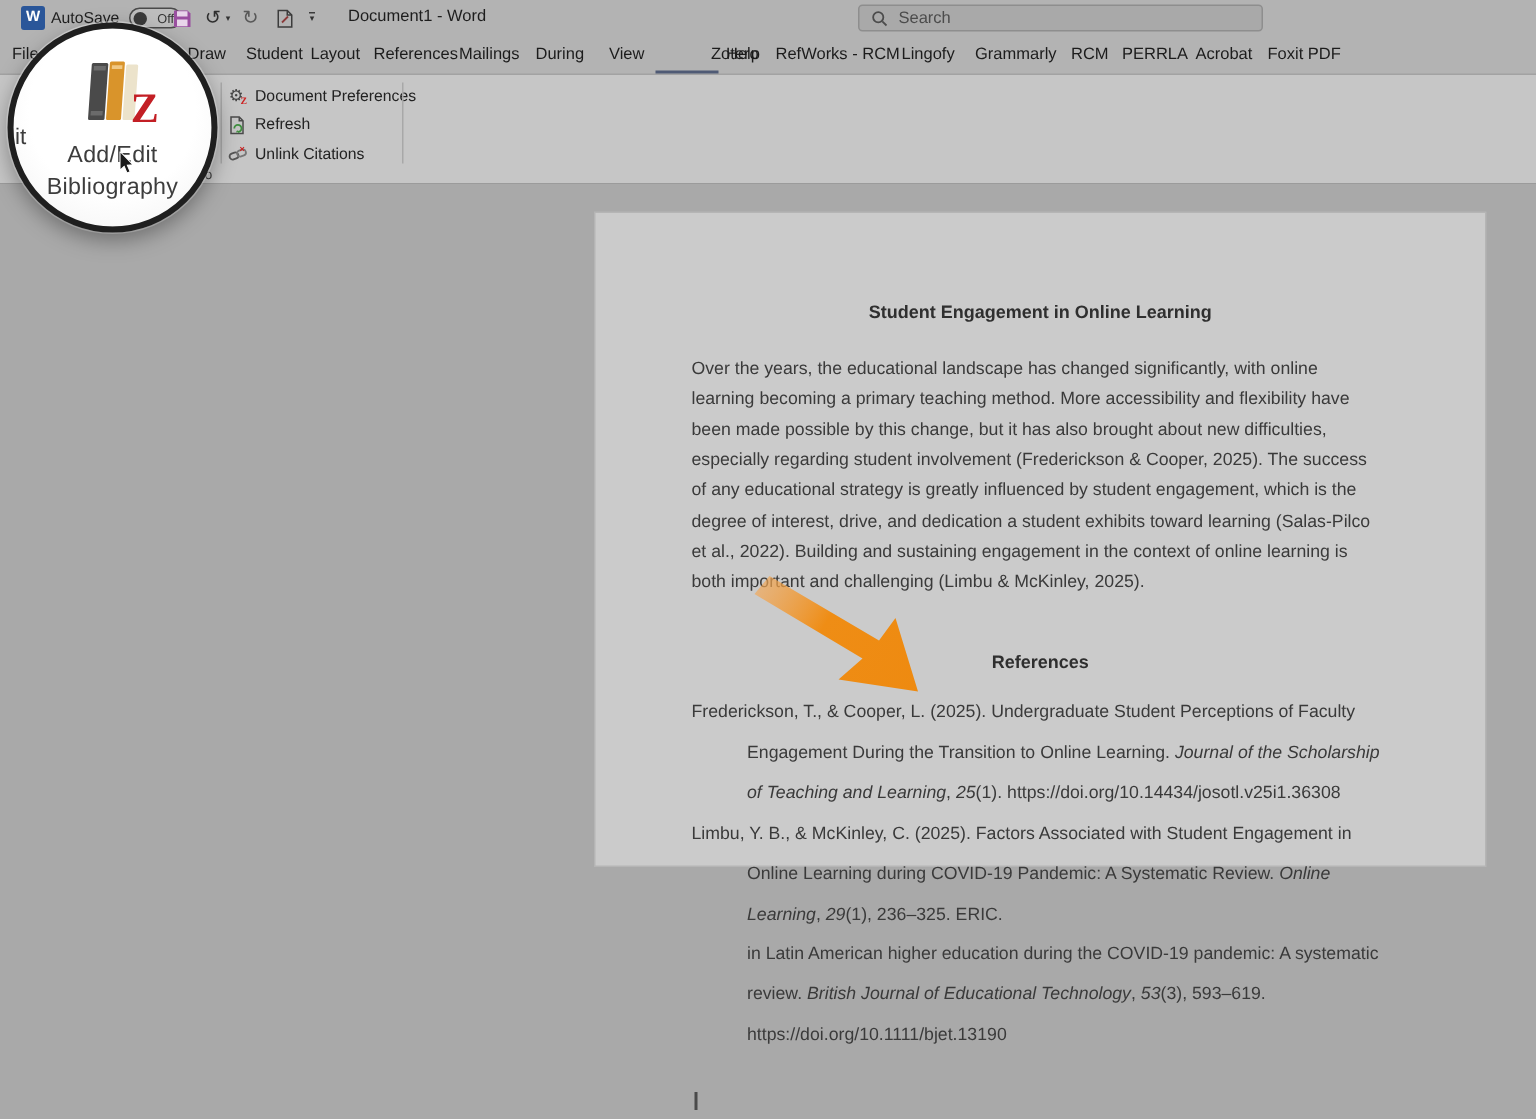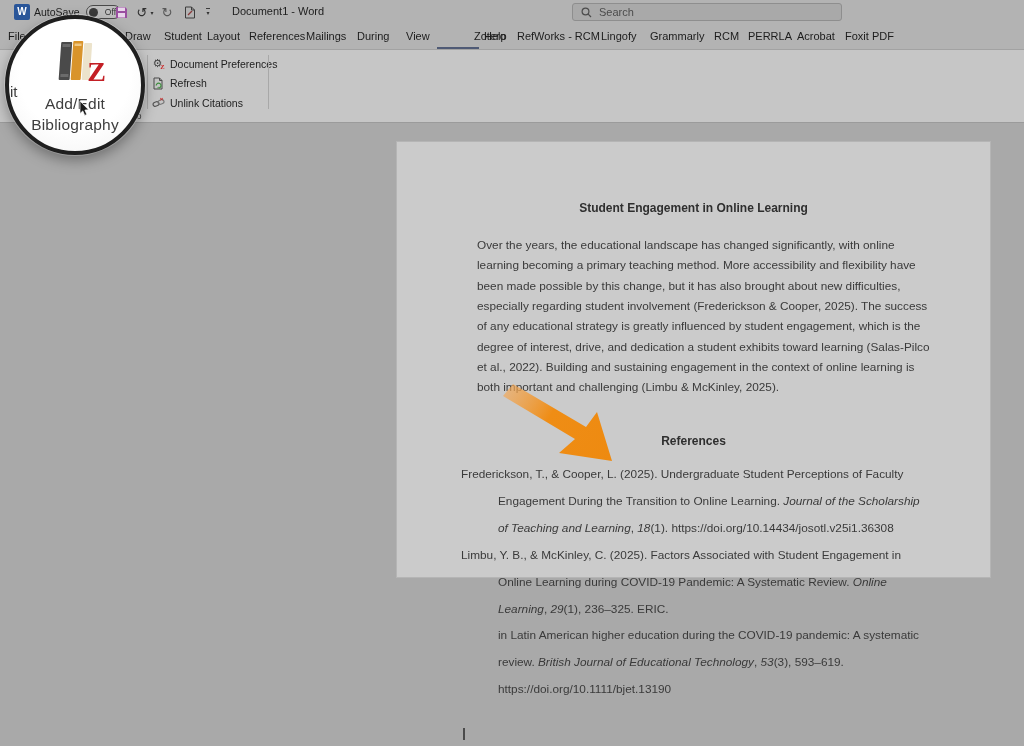--- a/index.html
+++ b/index.html
@@ -41,21 +41,21 @@
   .vsep { position:absolute; top:5px; width:1px; height:54px; background:#a8a8a8; }
   .zgroup { position:absolute; left:152px; top:4px; }
   .ribbon-btn { display:flex; align-items:center; gap:5px; height:19.5px; font-size:10.5px; color:#222; white-space:nowrap; }
   .group-frag { position:absolute; left:126px; top:61px; font-size:9px; color:#3e3e3e; }
   
   .page { position:absolute; left:397px; top:142px; width:593px; height:435px; background:#cbcbcb;
     box-shadow:0 0 0 1px #b5b5b5; }
   .doc-heading { position:absolute; left:0; width:100%; text-align:center; font-size:12px; font-weight:bold; color:#2f2f2f; }
   .doc-title-line { top:59px; }
   .refs-heading-line { top:292px; }
-  .body-block { position:absolute; left:80px; top:93px; width:480px; }
+  .body-block { position:absolute; left:64px; top:93px; width:480px; }
   .body-line { font-size:11.8px; line-height:20.35px; color:#3a3a3a; white-space:nowrap; }
   .refs-block { position:absolute; left:64px; top:319px; width:500px; }
   .ref-line { font-size:11.8px; line-height:26.9px; color:#3a3a3a; white-space:nowrap; }
   .ref-line.indent { padding-left:37px; }
   .ref-line i { font-style:italic; }
   .caret { position:absolute; left:66px; top:586px; width:1.5px; height:12px; background:#4a4a4a; }
   
   .arrow-svg { position:absolute; left:470px; top:372px; width:170px; height:100px; z-index:5; pointer-events:none; }
   .spotlight { position:absolute; left:5px; top:15px; width:140px; height:140px; border-radius:50%;
     background:radial-gradient(circle at 50% 42%, #ffffff 55%, #f1f1f1 100%);
@@ -191,21 +191,21 @@
         <div class="body-line">of any educational strategy is greatly influenced by student engagement, which is the</div>
         <div class="body-line">degree of interest, drive, and dedication a student exhibits toward learning (Salas-Pilco</div>
         <div class="body-line">et al., 2022). Building and sustaining engagement in the context of online learning is</div>
         <div class="body-line">both important and challenging (Limbu &amp; McKinley, 2025).</div>
       </div>
     <div class="doc-heading refs-heading-line">References</div>
     <div class="refs-block">
         <div>
           <div class="ref-line"><span>Frederickson, T., &amp; Cooper, L. (2025). Undergraduate Student Perceptions of Faculty</span></div>
           <div class="ref-line indent"><span>Engagement During the Transition to Online Learning. </span><i>Journal of the Scholarship</i></div>
-          <div class="ref-line indent"><i>of Teaching and Learning</i><span>, </span><i>18</i><span>(1). https://doi.org/10.14434/josotl.v25i1.36308</span></div>
+          <div class="ref-line indent"><i>of Teaching and Learning</i><span>, </span><i>25</i><span>(1). https://doi.org/10.14434/josotl.v25i1.36308</span></div>
         </div>
         <div>
           <div class="ref-line"><span>Limbu, Y. B., &amp; McKinley, C. (2025). Factors Associated with Student Engagement in</span></div>
           <div class="ref-line indent"><span>Online Learning during COVID-19 Pandemic: A Systematic Review. </span><i>Online</i></div>
           <div class="ref-line indent"><i>Learning</i><span>, </span><i>29</i><span>(1), 236–325. ERIC.</span></div>
         </div>
         <div>
           <div class="ref-line indent"><span>in Latin American higher education during the COVID-19 pandemic: A systematic</span></div>
           <div class="ref-line indent"><span>review. </span><i>British Journal of Educational Technology</i><span>, </span><i>53</i><span>(3), 593–619.</span></div>
           <div class="ref-line indent"><span>https://doi.org/10.1111/bjet.13190</span></div>

